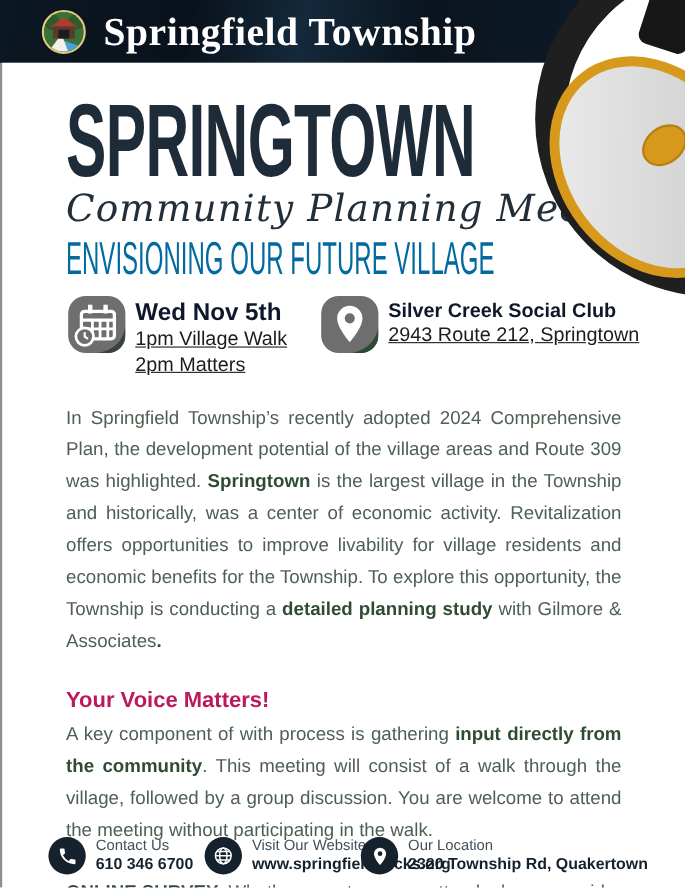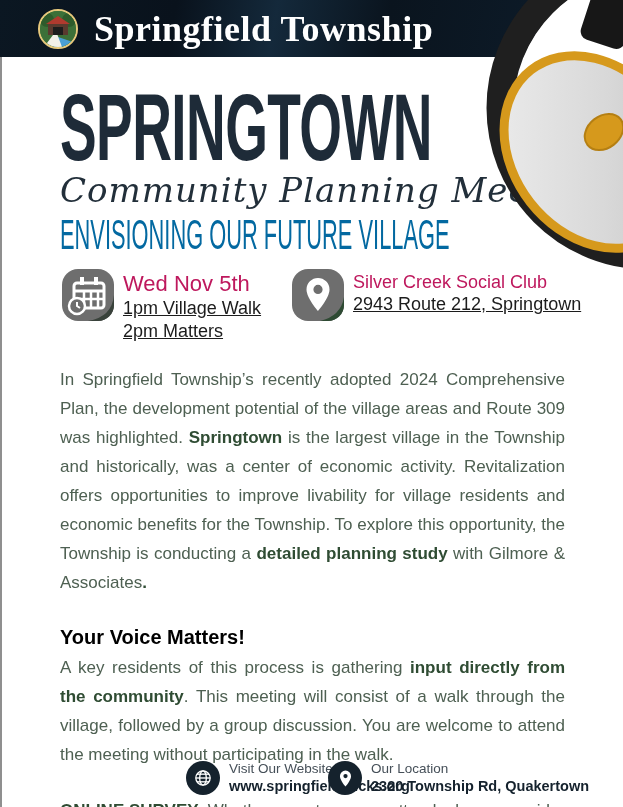--- a/index.html
+++ b/index.html
@@ -47,31 +47,31 @@
   
   .event-row { display:flex; margin:15px 0 0 62px; position:relative; z-index:3; }
   .event-item { display:flex; }
   .event-item + .event-item { margin-left:14px; }
   .event-item:first-child { width:216px; }
   .event-icon {
     width:52px; height:52px; border-radius:16px; background:#6e6e6e;
     overflow:hidden; position:relative; flex:0 0 auto;
   }
   .event-text { margin-left:9px; padding-top:2px; }
-  .event-title { font-size:22px; font-weight:400; color:#be185d; line-height:26px; }
+  .event-title { font-size:22px; font-weight:700; color:#0f172a; line-height:26px; }
   .event-title.small { font-size:18px; line-height:22px; }
   .event-line { font-size:18px; color:#1c1c1c; line-height:23px;text-decoration:underline; }
   
   .body-text {
     margin:22px 58px 0 60px; text-align:justify;
     font-size:17px; line-height:29px; color:#4e6052;
   }
   .body-text b { color:#2f4c33; }
   .voice-heading {
-    margin:27px 60px 0 60px; font-size:20px; font-weight:700; color:#000000; line-height:26px;
+    margin:27px 60px 0 60px; font-size:20px; font-weight:700; color:#be185d; line-height:26px;
   }
   .voice-heading + .body-text { margin-top:3px; }
   .survey { margin-top:27px; }
   
   .footer-group { position:absolute; top:761px; display:flex; align-items:center; }
   .footer-circle {
     width:34px; height:34px; border-radius:50%; background:#15222d;
     display:flex; align-items:center; justify-content:center; flex:0 0 auto;
   }
   .footer-text { margin-left:9px; }
@@ -156,24 +156,35 @@
       <div class="event-text">
         <div class="event-title small">Silver Creek Social Club</div>
         <div class="event-line">2943 Route 212, Springtown</div>
       </div>
     </div>
   </section>
 
   <p class="body-text"><span>In Springfield Township’s recently adopted 2024 Comprehensive Plan, the development potential of the village areas and Route 309 was highlighted. </span><b>Springtown</b><span> is the largest village in the Township and historically, was a center of economic activity.  Revitalization offers opportunities to improve livability for village residents and economic benefits for the Township. To explore this opportunity, the Township is conducting a </span><b>detailed planning study</b><span> with Gilmore &amp; Associates</span><b>.</b></p>
 
   <h3 class="voice-heading">Your Voice Matters!</h3>
-  <p class="body-text"><span>A key residents of this process is gathering </span><b>input directly from the community</b><span>. This meeting will consist of a walk through the village, followed by a group discussion. You are welcome to attend the meeting without participating in the walk.</span></p>
+  <p class="body-text"><span>A key component of with process is gathering </span><b>input directly from the community</b><span>. This meeting will consist of a walk through the village, followed by a group discussion. You are welcome to attend the meeting without participating in the walk.</span></p>
 
   <p class="body-text survey"><b>ONLINE SURVEY:</b><span> Whether or not you can attend, please consider completing our survey available on the home page of our website </span></p>
 
+  <div class="footer-group" style="left:44px">
+    <div class="footer-circle">
+      <svg width="19" height="19" viewBox="0 0 24 24">
+          <path fill="#ffffff" d="M6.62 10.79a15.05 15.05 0 0 0 6.59 6.59l2.2-2.2a1 1 0 0 1 1.01-.25 11.36 11.36 0 0 0 3.58.57 1 1 0 0 1 1 1V20a1 1 0 0 1-1 1A17 17 0 0 1 3 4a1 1 0 0 1 1-1h3.5a1 1 0 0 1 1 1 11.36 11.36 0 0 0 .57 3.58 1 1 0 0 1-.25 1.01z"></path>
+        </svg>
+    </div>
+    <div class="footer-text">
+      <div class="footer-label">Contact Us</div>
+      <div class="footer-value">610 346 6700</div>
+    </div>
+  </div>
 
   <div class="footer-group" style="left:186px">
     <div class="footer-circle">
       <svg width="20" height="20" viewBox="0 0 24 24" fill="none" stroke="#ffffff" stroke-width="1.6">
         <circle cx="12" cy="12" r="8.6"></circle>
         <ellipse cx="12" cy="12" rx="4" ry="8.6"></ellipse>
         <line x1="3.4" y1="12" x2="20.6" y2="12"></line>
         <line x1="4.6" y1="7.4" x2="19.4" y2="7.4"></line>
         <line x1="4.6" y1="16.6" x2="19.4" y2="16.6"></line>
       </svg>

